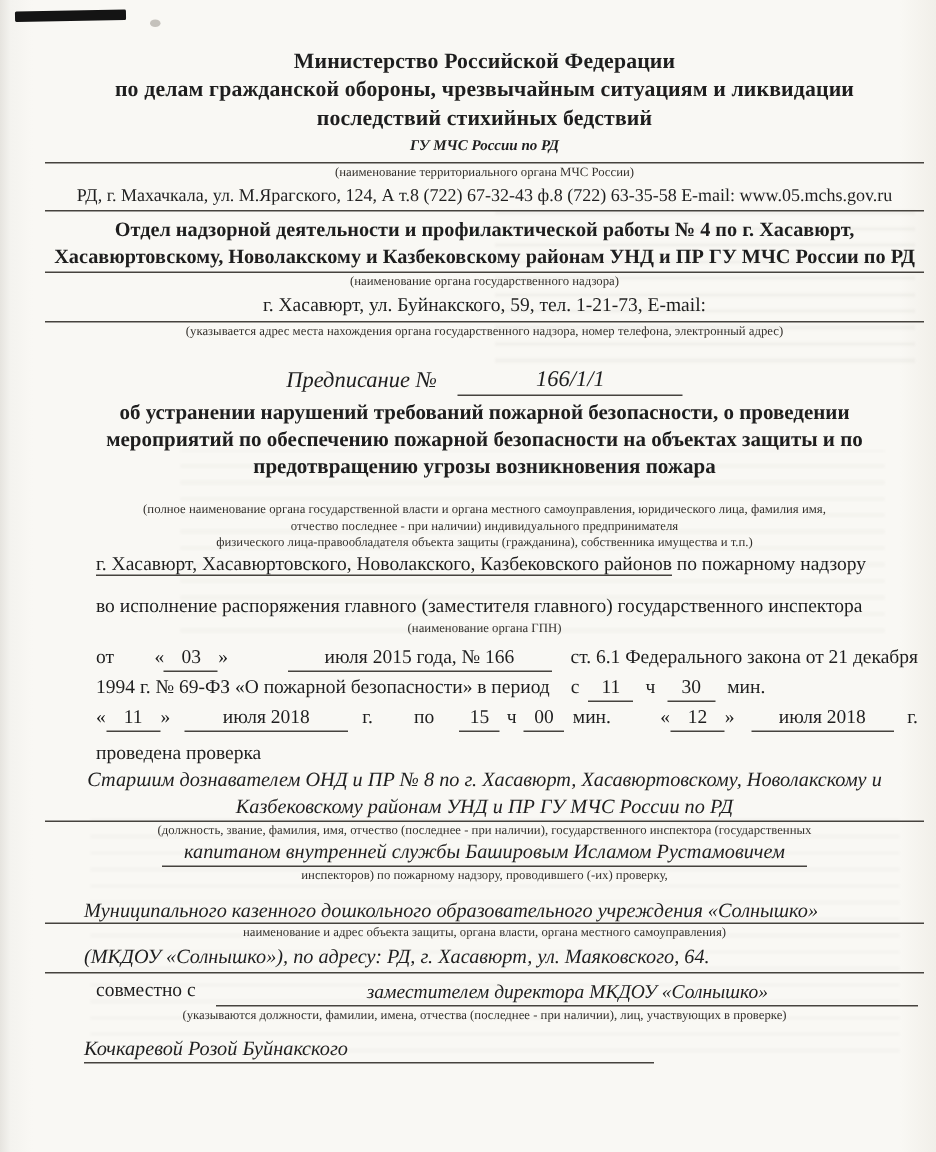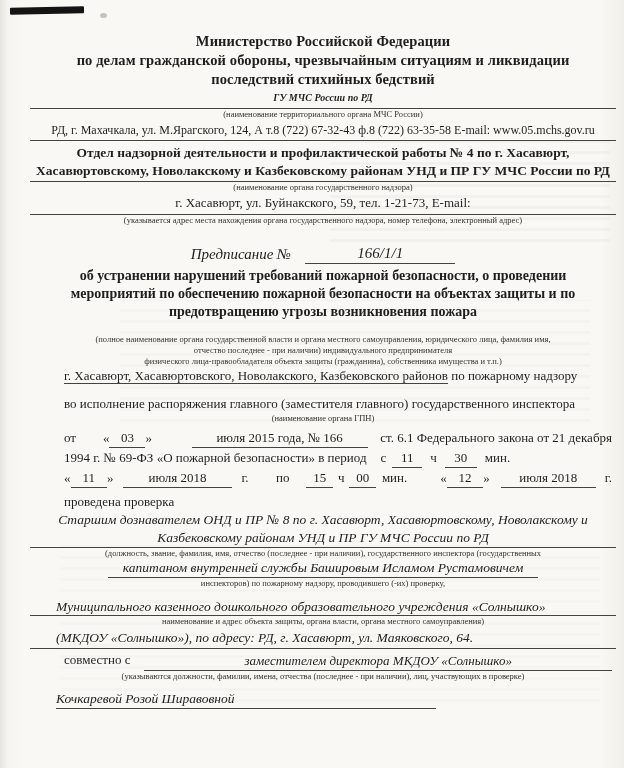--- a/index.html
+++ b/index.html
@@ -177,17 +177,17 @@
     <div class="entry i rule" style="margin-top:2px;padding-left:26px;padding-bottom:2px;">(МКДОУ «Солнышко»), по адресу: РД, г. Хасавюрт, ул. Маяковского, 64.</div>
 
     <div class="frow" style="margin-top:2px;padding-left:34px;">
       <span class="bodytxt" style="font-style:normal;">совместно с</span>
       <span class="gap-s"></span>
       <span class="blank i" style="flex:1;">заместителем директора МКДОУ «Солнышко»</span>
     </div>
     <div class="cap">(указываются должности, фамилии, имена, отчества (последнее - при наличии), лиц, участвующих в проверке)</div>
 
     <div class="entry i" style="margin-top:8px;padding-left:26px;">
-      <span class="rule" style="display:inline-block;min-width:380px;padding-bottom:1px;">Кочкаревой Розой Ширавовной</span>
+      <span class="rule" style="display:inline-block;min-width:380px;padding-bottom:1px;">Кочкаревой Розой Буйнакского</span>
     </div>
 
   </div>
 </div>
 
 </body></html>

